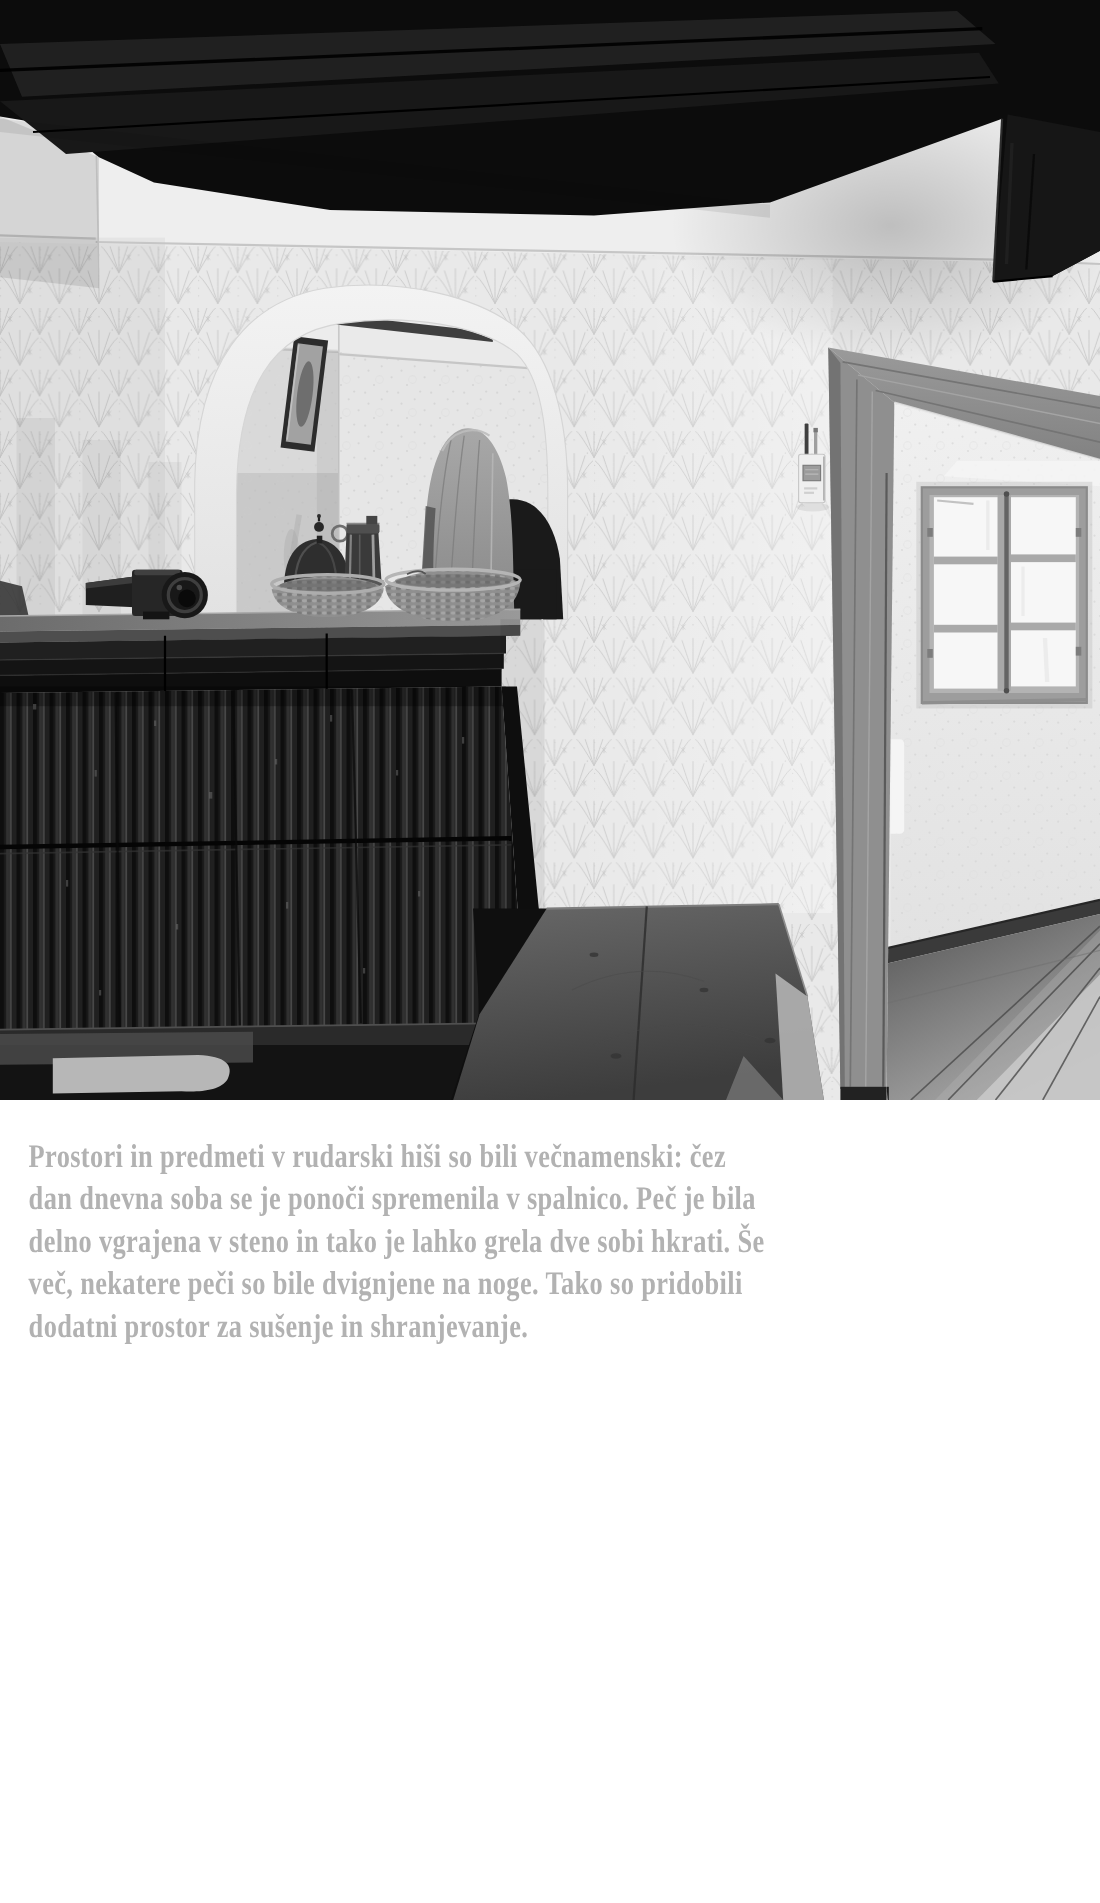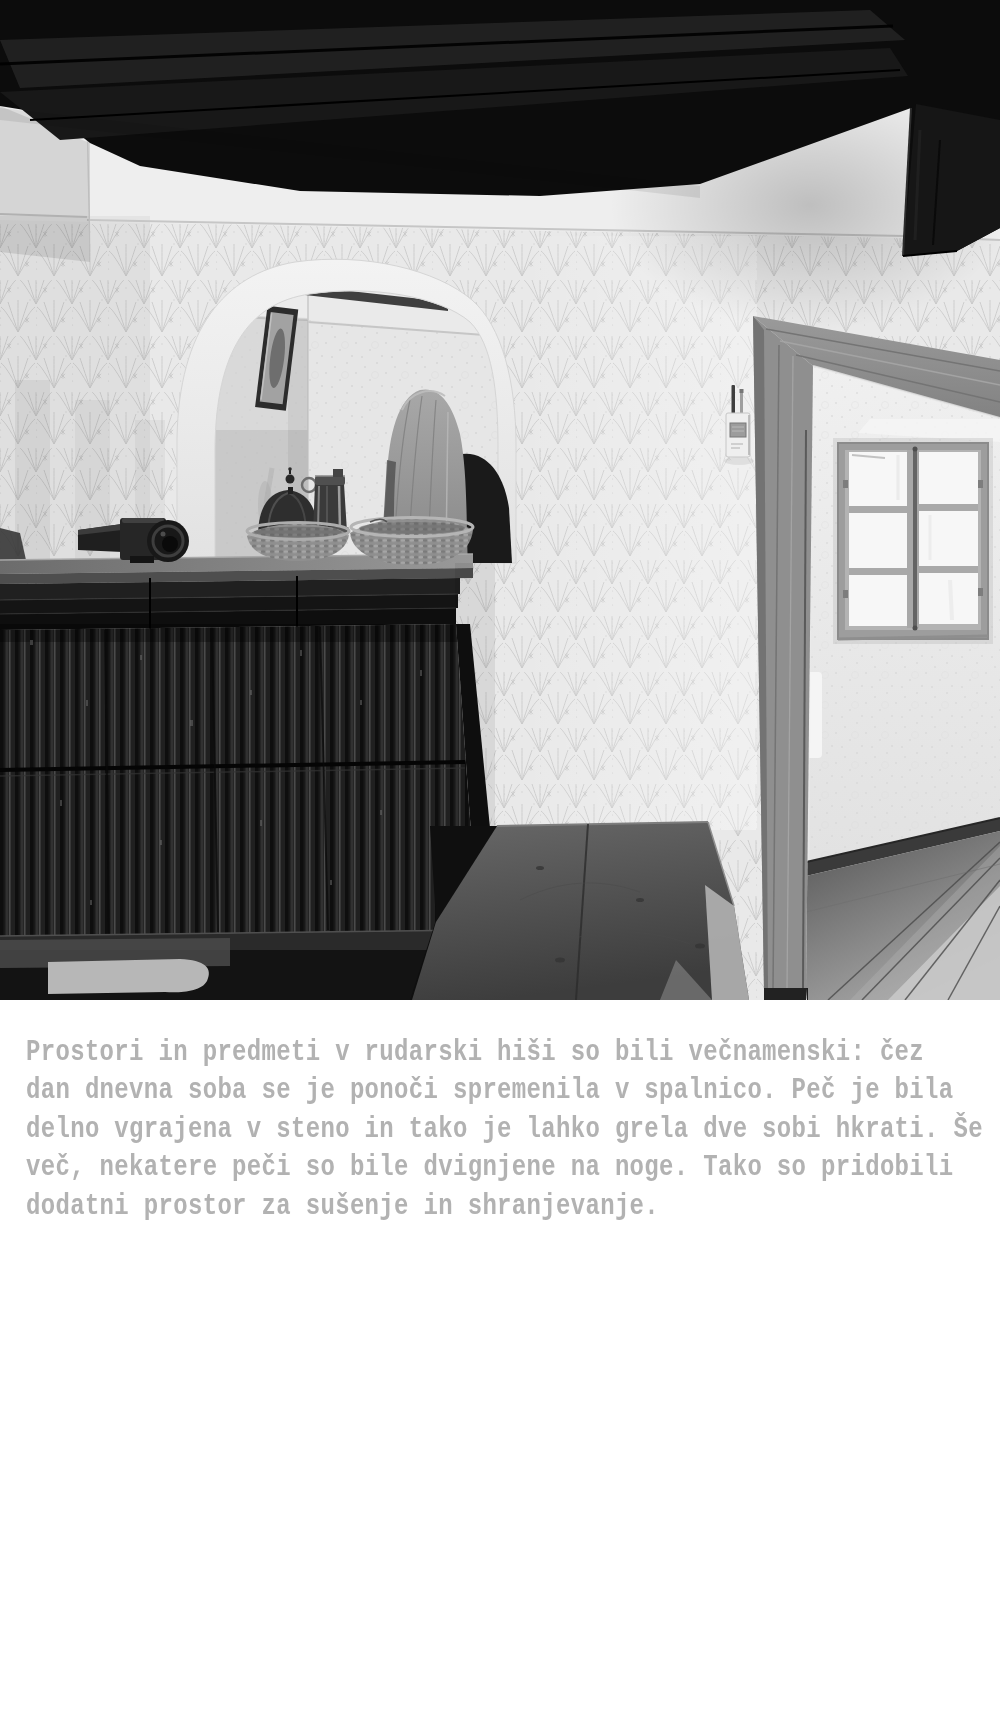--- a/index.html
+++ b/index.html
@@ -1,17 +1,17 @@
 <!DOCTYPE html>
 <html><head>
 <meta charset="utf-8">
 <style>
   html,body{margin:0;padding:0;background:#ffffff;}
   .page{position:relative;width:1000px;height:1544px;background:#ffffff;overflow:hidden;
-        font-family:Liberation Mono, monospace;}
+        font-family:Liberation Serif, serif;}
   .photo{display:block;width:1000px;height:1000px;margin:0;}
   .caption{padding:33px 20px 0 26px;color:#b2b2b2;font-weight:bold;
            font-size:30px;line-height:38.4px;letter-spacing:.4px;}
   .cap-line{white-space:nowrap;transform:scaleX(.8);transform-origin:0 50%;}
 </style>
 </head>
 <body>
 
 <div class="page">
 

